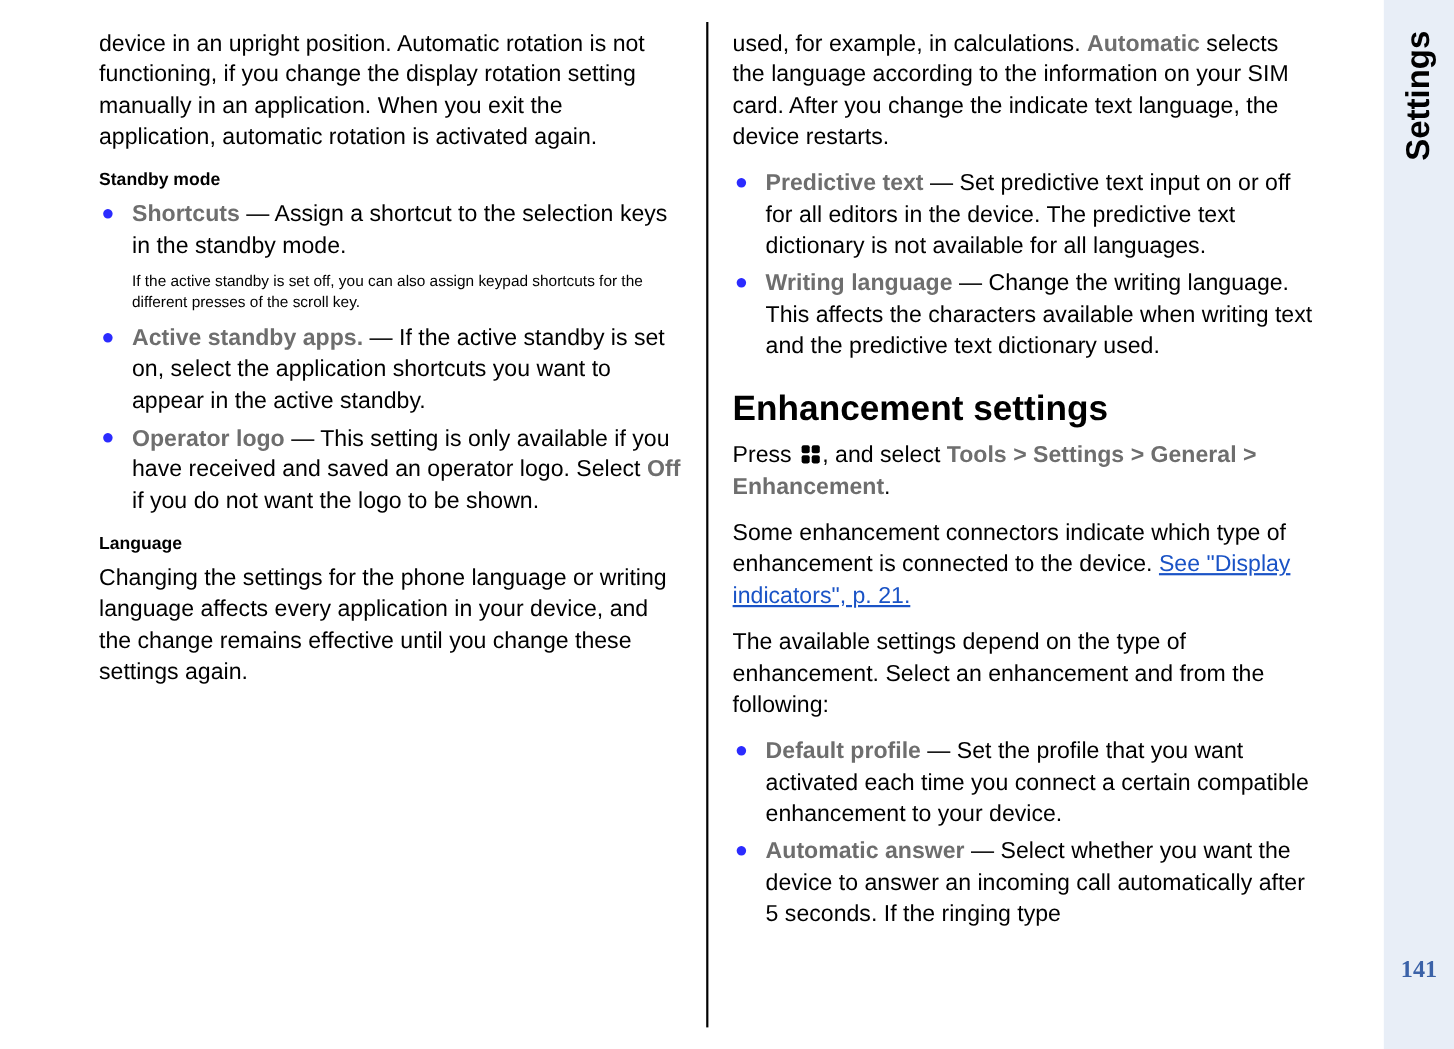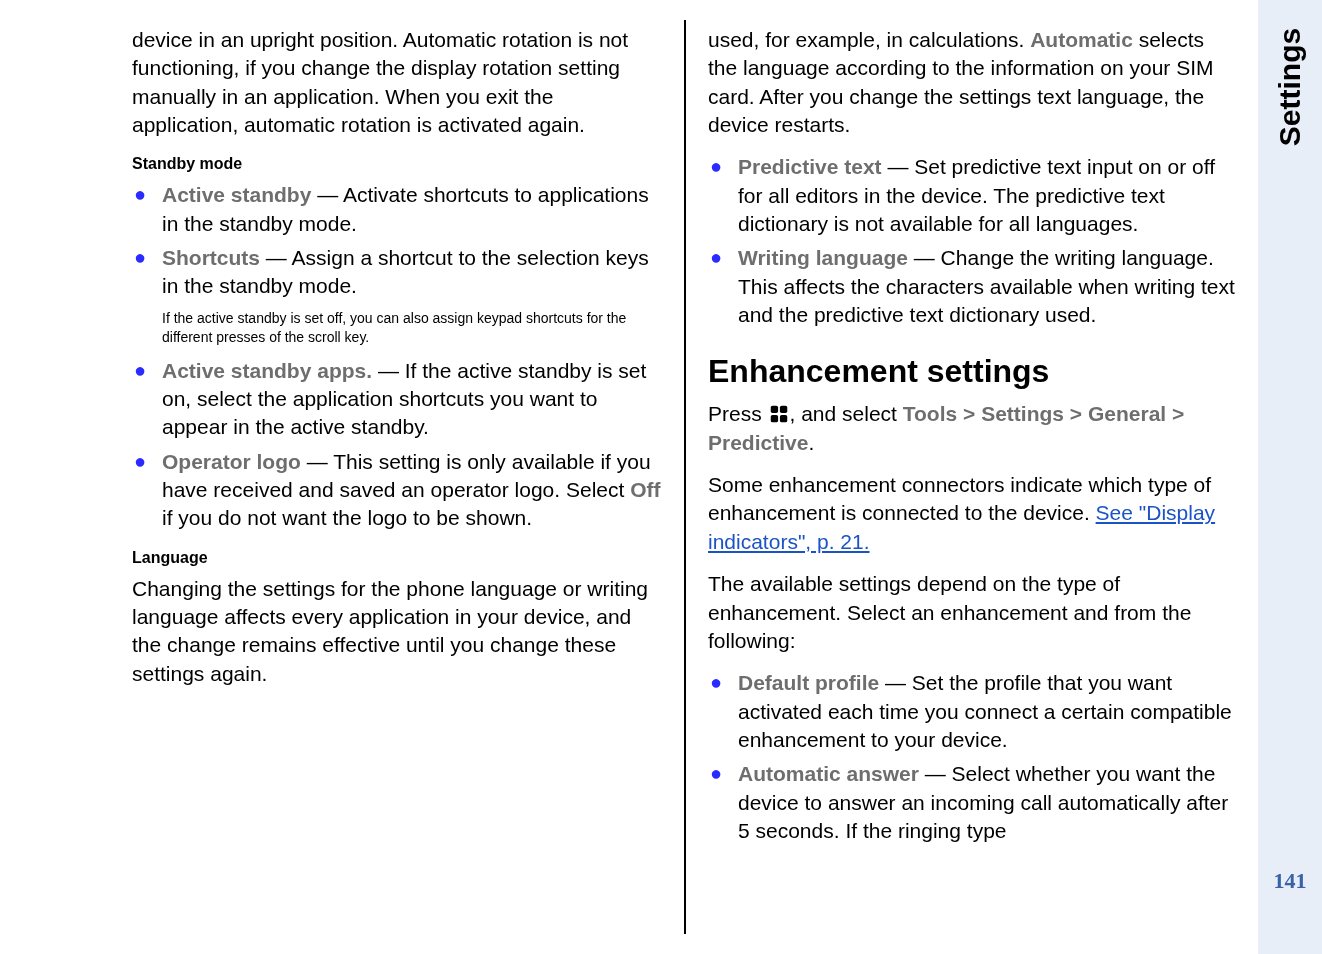--- a/index.html
+++ b/index.html
@@ -13,21 +13,21 @@
   }
   .page {
     position: relative;
     width: 1322px;
     height: 954px;
     box-sizing: border-box;
   }
   .columns {
     display: flex;
     flex-direction: row;
-    padding: 20px 0 20px 110px;
+    padding: 20px 0 20px 68px;
     height: 100%;
     box-sizing: border-box;
   }
   .col {
     width: 530px;
     padding: 0 22px;
   }
   .col.left {
     border-right: 2px solid #000;
   }
@@ -139,23 +139,20 @@
   <div class="columns">
 
     <div class="col left">
 
       <p>device in an upright position. Automatic rotation is not functioning, if you change the display rotation setting manually in an application. When you exit the application, automatic rotation is activated again.</p>
 
       <div class="sub-head">Standby mode</div>
 
       <ul>
         <li>
-          <span class="btxt">Active standby</span><span> — Activate shortcuts to applications in the standby mode.</span>
-        </li>
-        <li>
           <span class="btxt">Shortcuts</span><span> — Assign a shortcut to the selection keys in the standby mode.</span>
         </li>
       </ul>
       <div class="li-extra">If the active standby is set off, you can also assign keypad shortcuts for the different presses of the scroll key.</div>
       <ul>
         <li>
           <span class="btxt">Active standby apps.</span><span> — If the active standby is set on, select the application shortcuts you want to appear in the active standby.</span>
         </li>
         <li>
           <span class="btxt">Operator logo</span><span> — This setting is only available if you have received and saved an operator logo. Select </span><span class="inline-bold">Off</span><span> if you do not want the logo to be shown.</span>
@@ -165,21 +162,21 @@
       <div class="sub-head">Language</div>
 
       <p>Changing the settings for the phone language or writing language affects every application in your device, and the change remains effective until you change these settings again.</p>
 
 
     </div>
 
     <div class="col right">
 
       <p>
-        <span>used, for example, in calculations. </span><span class="inline-bold">Automatic</span><span> selects the language according to the information on your SIM card. After you change the settings text language, the device restarts.</span>
+        <span>used, for example, in calculations. </span><span class="inline-bold">Automatic</span><span> selects the language according to the information on your SIM card. After you change the indicate text language, the device restarts.</span>
       </p>
 
       <ul>
         <li>
           <span class="btxt">Predictive text</span><span> — Set predictive text input on or off for all editors in the device. The predictive text dictionary is not available for all languages.</span>
         </li>
         <li>
           <span class="btxt">Writing language</span><span> — Change the writing language. This affects the characters available when writing text and the predictive text dictionary used.</span>
         </li>
       </ul>
@@ -194,21 +191,21 @@
             <rect x="13" y="3" width="8" height="8" rx="2" fill="#000"></rect>
             <rect x="3" y="13" width="8" height="8" rx="2" fill="#000"></rect>
             <rect x="13" y="13" width="8" height="8" rx="2" fill="#000"></rect>
           </svg>
         </span><span>, and select </span><span class="btxt">Tools</span>
         <span class="sep">&gt;</span>
         <span class="btxt">Settings</span>
         <span class="sep">&gt;</span>
         <span class="btxt">General</span>
         <span class="sep">&gt;</span>
-        <span class="btxt">Predictive</span><span>.</span>
+        <span class="btxt">Enhancement</span><span>.</span>
       </p>
 
       <p>
         <span>Some enhancement connectors indicate which type of enhancement is connected to the device. </span><a class="link">See "Display indicators", p. 21.</a>
       </p>
 
       <p>The available settings depend on the type of enhancement. Select an enhancement and from the following:</p>
 
       <ul>
         <li>

